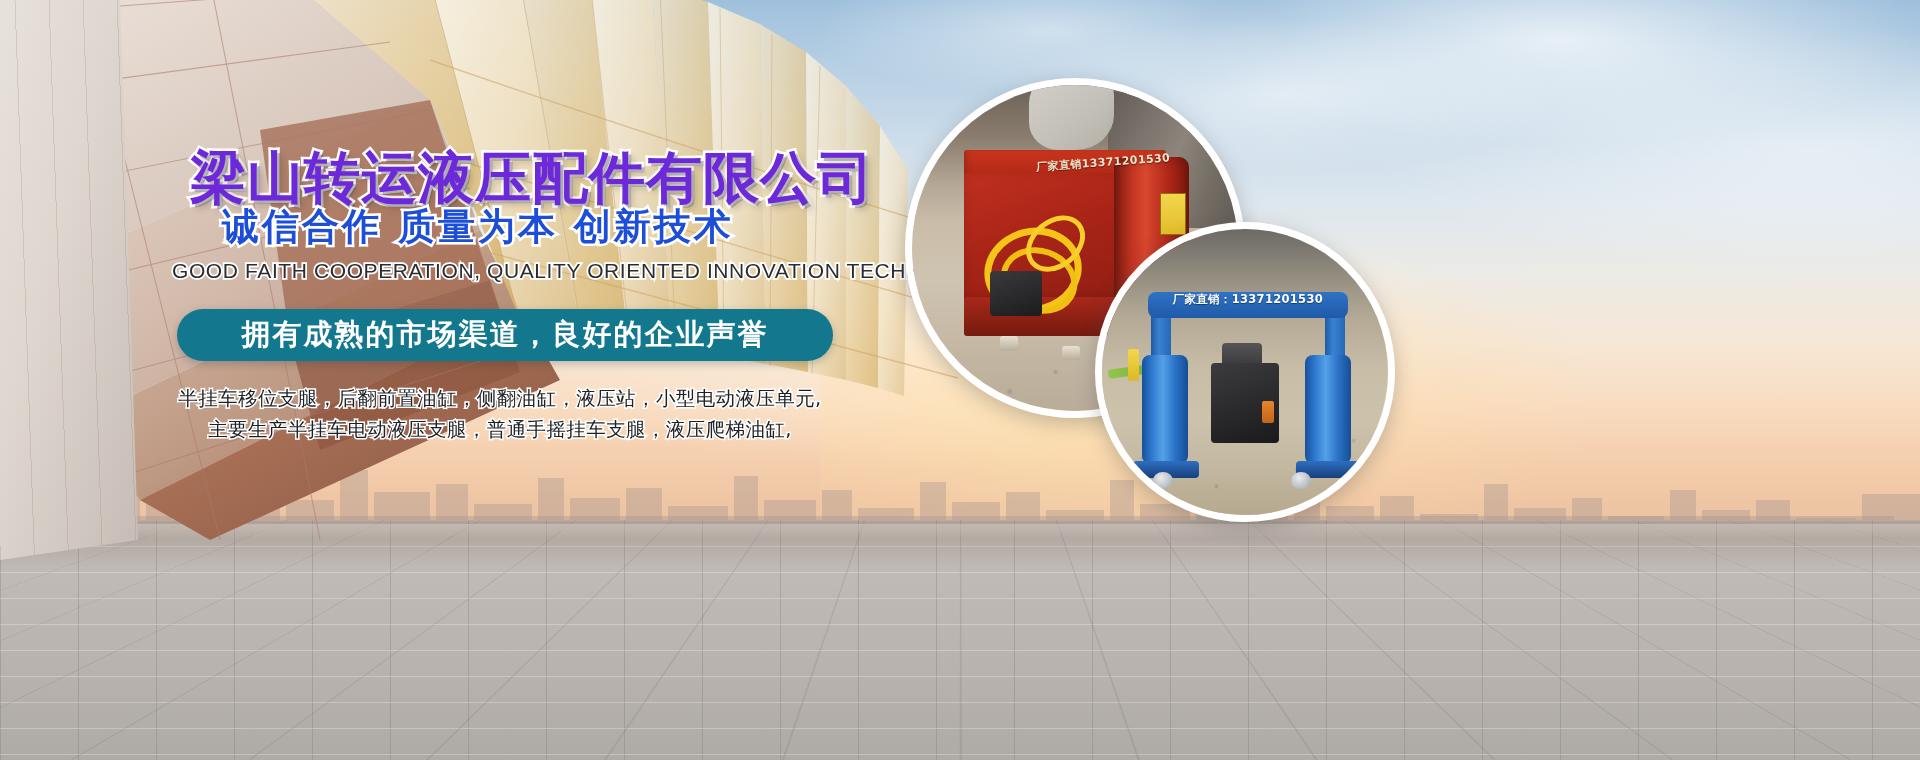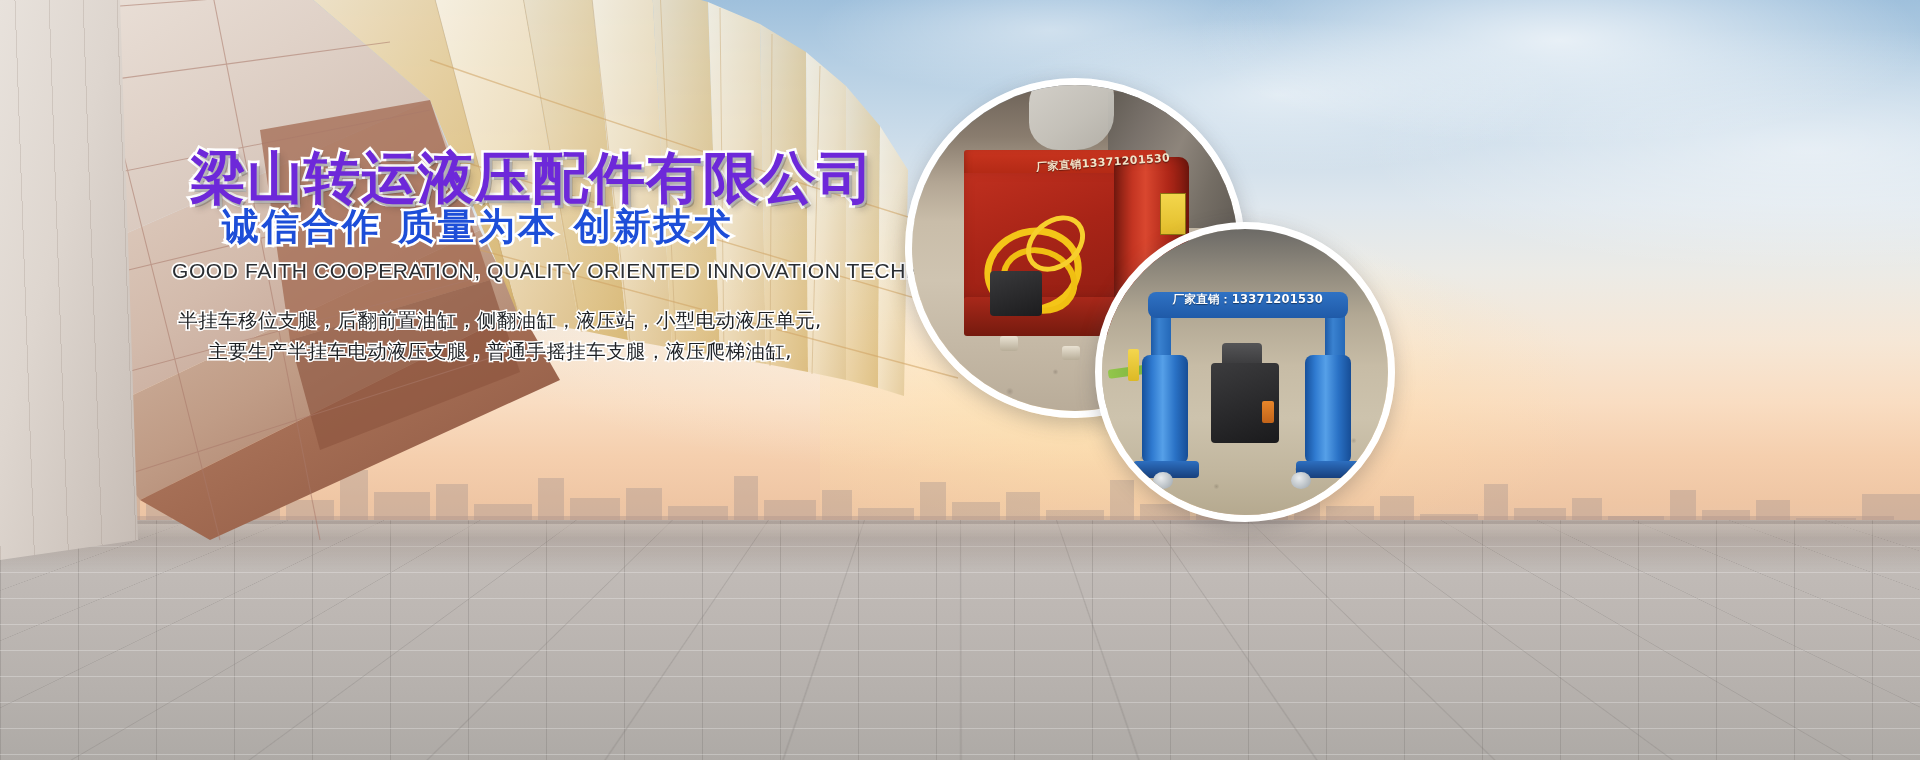--- a/index.html
+++ b/index.html
@@ -532,20 +532,23 @@
   </div>
 
   <div class="copy">
 
     <div class="title-line">梁山转运液压配件有限公司</div>
 
     <div class="subtitle-cn">诚信合作 质量为本 创新技术</div>
 
     <div class="subtitle-en">GOOD FAITH COOPERATION, QUALITY ORIENTED INNOVATION TECHNOLOGY</div>
 
+    <div class="pill">
+      <span class="pill-text">拥有成熟的市场渠道，良好的企业声誉</span>
+    </div>
 
     <div class="desc">
       <div>半挂车移位支腿，后翻前置油缸，侧翻油缸，液压站，小型电动液压单元,</div>
       <div>主要生产半挂车电动液压支腿，普通手摇挂车支腿，液压爬梯油缸,</div>
     </div>
   </div>
 
   <div class="photo-circle" id="circle-red">
     <div class="ph-inner">
       <div class="red-bg"></div>

